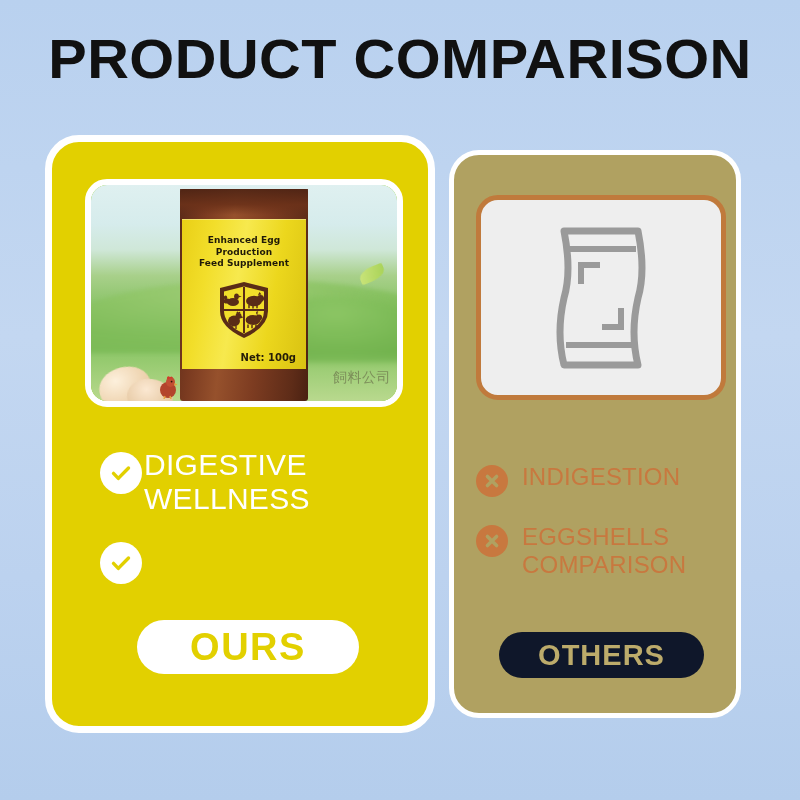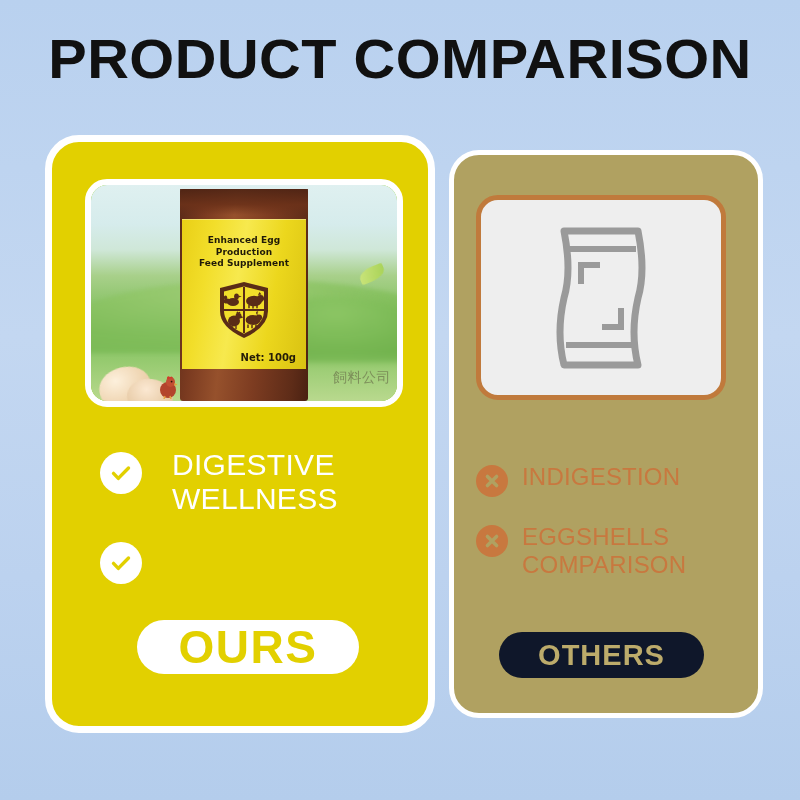--- a/index.html
+++ b/index.html
@@ -47,21 +47,21 @@
     border: 7px solid #ffffff;
     border-radius: 34px;
     box-sizing: border-box;
     z-index: 3;
   }
 
   .card-others {
     position: absolute;
     left: 449px;
     top: 150px;
-    width: 314px;
+    width: 292px;
     height: 568px;
     background: #b0a161;
     border: 5px solid #ffffff;
     border-radius: 30px;
     box-sizing: border-box;
     z-index: 2;
   }
 
   
   .photo-frame {
@@ -232,21 +232,21 @@
   
   .benefits {
     position: absolute;
     left: 48px;
     top: 306px;
     width: 320px;
   }
   .benefit-row {
     display: flex;
     align-items: flex-start;
-    gap: 30px;
+    gap: 2px;
     margin-bottom: 22px;
   }
   .check-badge {
     flex: 0 0 auto;
     width: 42px;
     height: 42px;
     border-radius: 50%;
     background: #ffffff;
     display: flex;
     align-items: center;
@@ -314,21 +314,21 @@
     position: absolute;
     left: 85px;
     top: 478px;
     width: 222px;
     height: 54px;
     background: #ffffff;
     border-radius: 27px;
     display: flex;
     align-items: center;
     justify-content: center;
-    font-size: 46px;
+    font-size: 38px;
     font-weight: 700;
     color: #e2d000;
     letter-spacing: 1.5px;
   }
   .badge-others {
     position: absolute;
     left: 45px;
     top: 477px;
     width: 205px;
     height: 46px;

